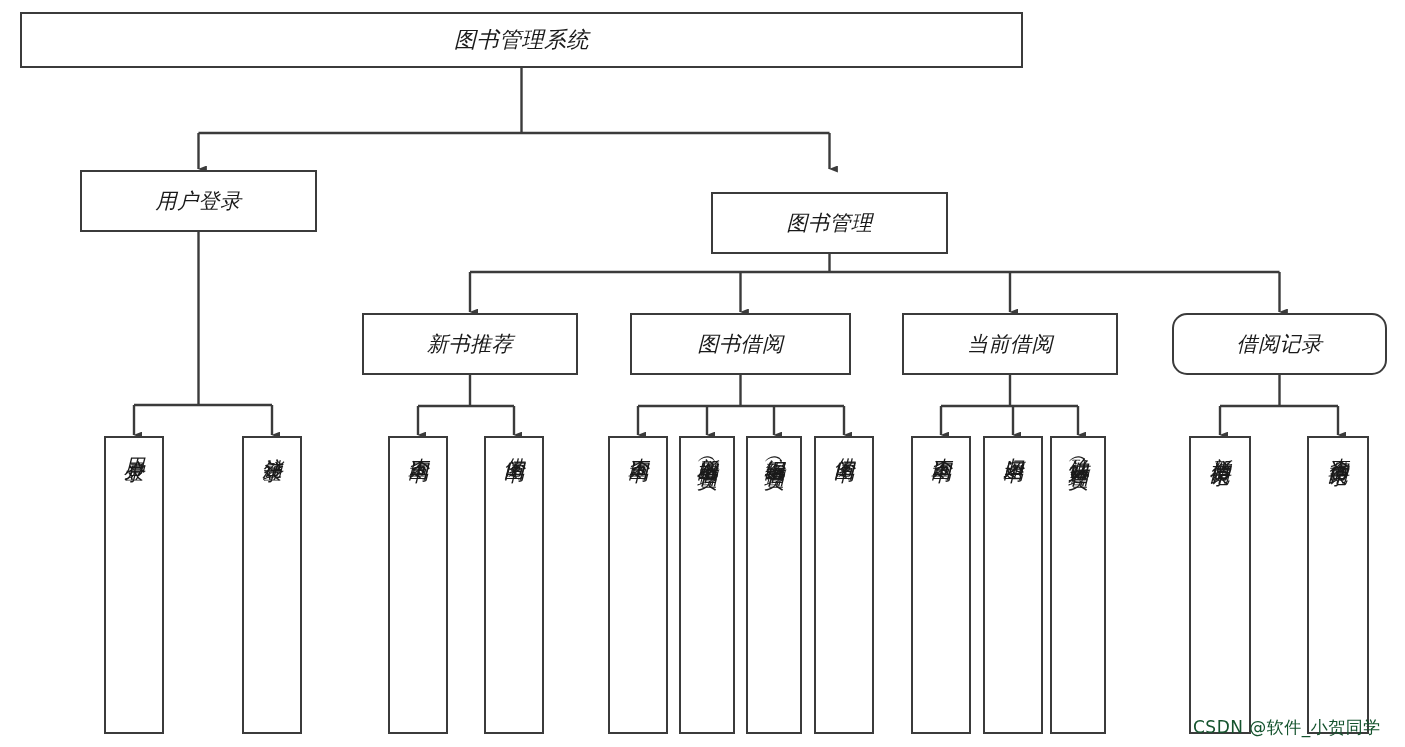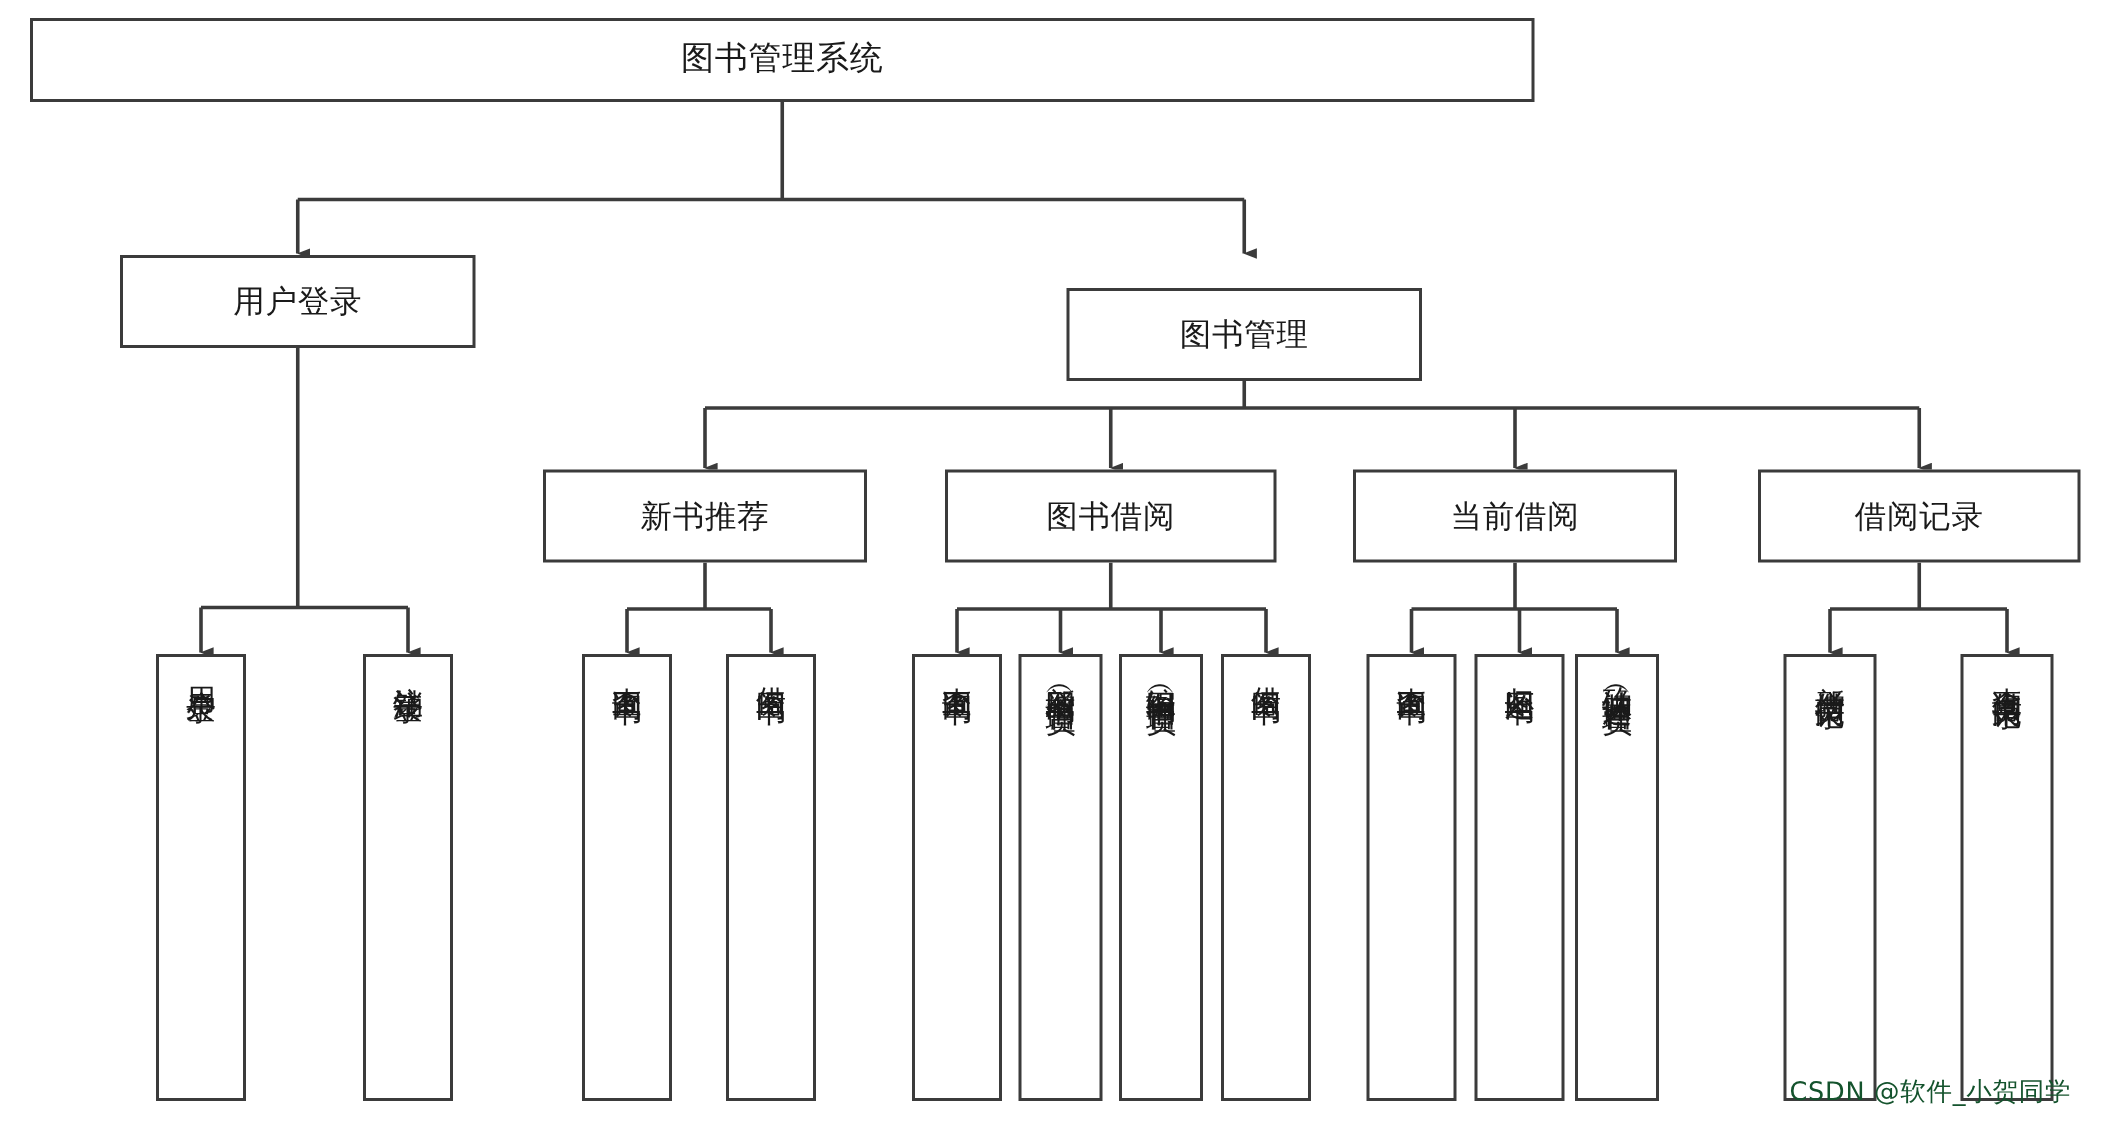--- a/index.html
+++ b/index.html
@@ -28,20 +28,21 @@
   }
   .node {
     position: absolute;
     box-sizing: border-box;
     background: #ffffff;
     border: 2px solid #3b3b3b;
     display: flex;
     align-items: center;
     justify-content: center;
     color: #1a1a1a;
+    font-style: italic;
   }
   .node .label {
     display: block;
     text-align: center;
     line-height: 1.18;
     letter-spacing: 0.5px;
   }
   
   .node.horiz .label {
     font-size: 21px;
@@ -133,21 +134,21 @@
 
   <div class="node horiz" id="node-l3_0" style="left: 362px; top: 313px; width: 216px; height: 62px;">
     <span class="label">新书推荐</span>
   </div>
   <div class="node horiz" id="node-l3_1" style="left: 630px; top: 313px; width: 221px; height: 62px;">
     <span class="label">图书借阅</span>
   </div>
   <div class="node horiz" id="node-l3_2" style="left: 902px; top: 313px; width: 216px; height: 62px;">
     <span class="label">当前借阅</span>
   </div>
-  <div class="node horiz" id="node-l3_3" style="left: 1172px; top: 313px; width: 215px; height: 62px;">
+  <div class="node horiz" id="node-l3_3" style="left: 1172px; top: 313px; width: 215px; height: 62px; border-radius: 15px;">
     <span class="label">借阅记录</span>
   </div>
 
   <div class="node vert" id="node-leaf_0" style="left: 104px; top: 436px; width: 60px; height: 298px;">
     <span class="label">用户登录</span>
   </div>
   <div class="node vert" id="node-leaf_1" style="left: 242px; top: 436px; width: 60px; height: 298px;">
     <span class="label">注销登录</span>
   </div>
   <div class="node vert" id="node-leaf_2" style="left: 388px; top: 436px; width: 60px; height: 298px;">

